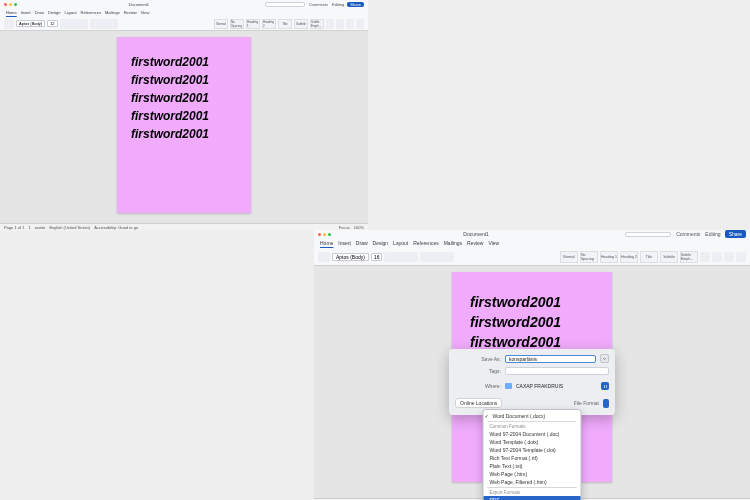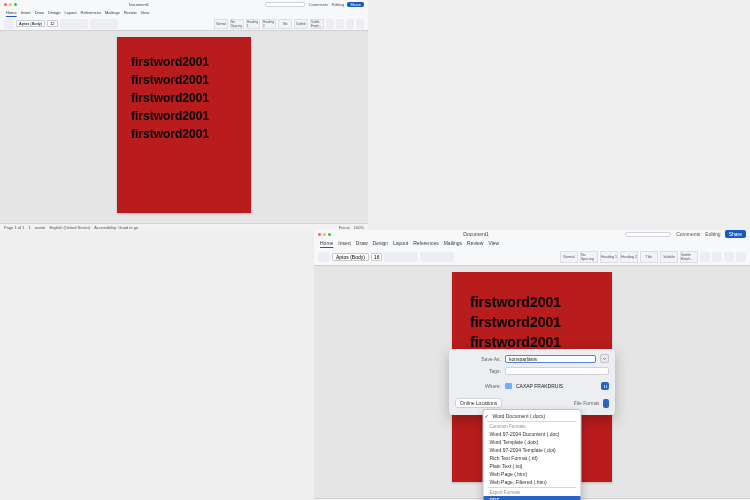--- a/index.html
+++ b/index.html
@@ -25,21 +25,21 @@
 .toolbar {
   background: #f7f8fa; border-bottom: 1px solid #d0d0d0; height: 14px;
   display: flex; align-items: center; gap: 2px; padding: 0 4px;
 }
 .tool-block { background: #eceef3; border-radius: 2px; height: 10px; }
 .style-block { display: flex; gap: 2px; margin-left: auto; }
 .style-card { width: 14px; height: 10px; background: #f1f3f8; border: .5px solid #dcdee4; display: flex; align-items: center; justify-content: center; font-size: 3px; color: #555; }
 .page-bg {
   background: #e5e5e5; height: 192px; display: flex; justify-content: center; padding-top: 6px;
 }
-.page { background: #b91c1c; width: 134px; height: 176px; box-shadow: 0 1px 2px rgba(0,0,0,.2); padding: 18px 14px; font-family: Arial, sans-serif; }
+.page { background: #f0abfc; width: 134px; height: 176px; box-shadow: 0 1px 2px rgba(0,0,0,.2); padding: 18px 14px; font-family: Arial, sans-serif; font-style: italic; }
 .dropcap { font-size: 12px; font-weight: bold; color: #000; margin-bottom: 4px; }
 .status-bar { height: 8px; background: #f2f2f2; display: flex; align-items: center; gap: 4px; padding: 0 4px; color: #555; border-top: .5px solid #d0d0d0; }
 .status-bar .sp { margin-left: auto; }
 
 
 .big {
   position: absolute; top: 230px; left: 314px; width: 436px; height: 270px;
   background: #f7f7f7; font-size: 5px; overflow: hidden;
 }
 .big .titlebar { height: 8px; }

